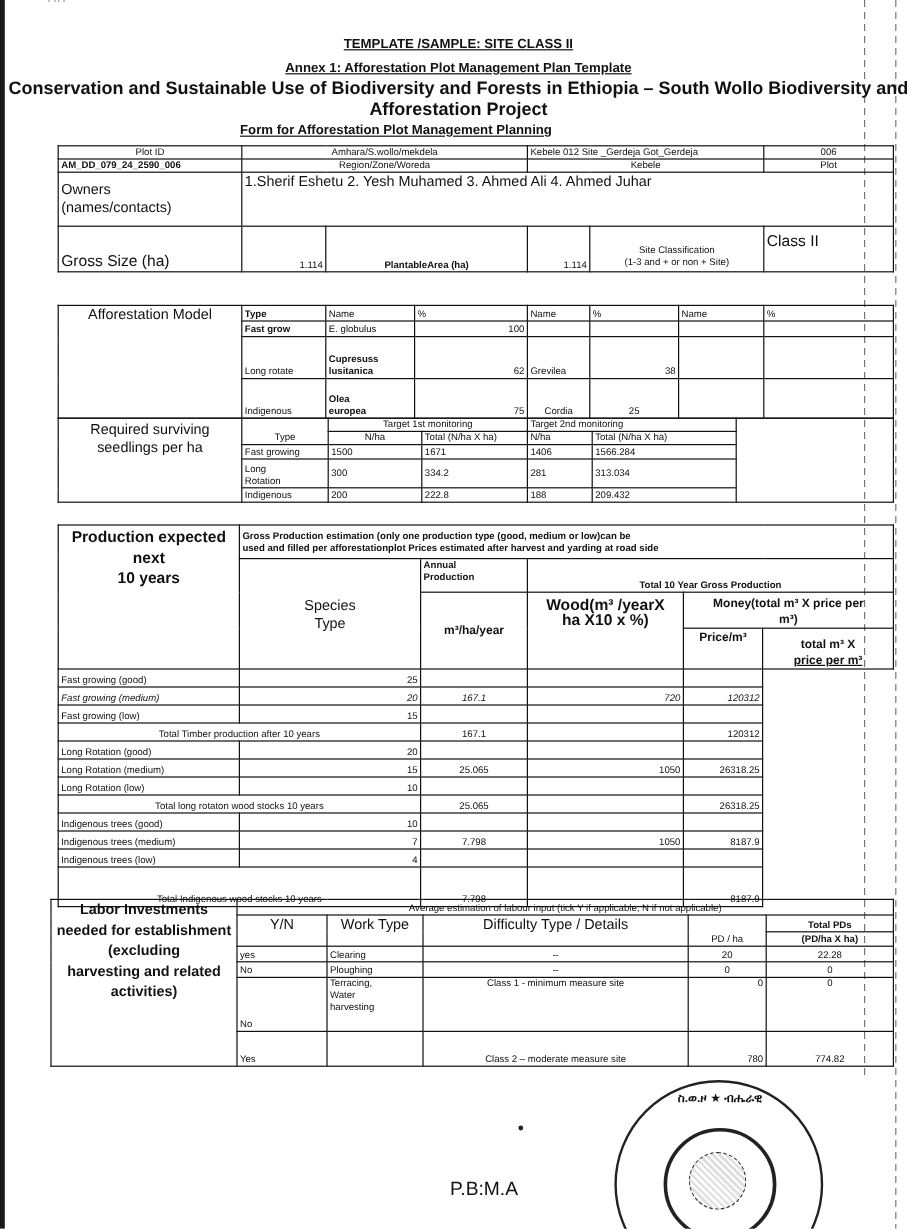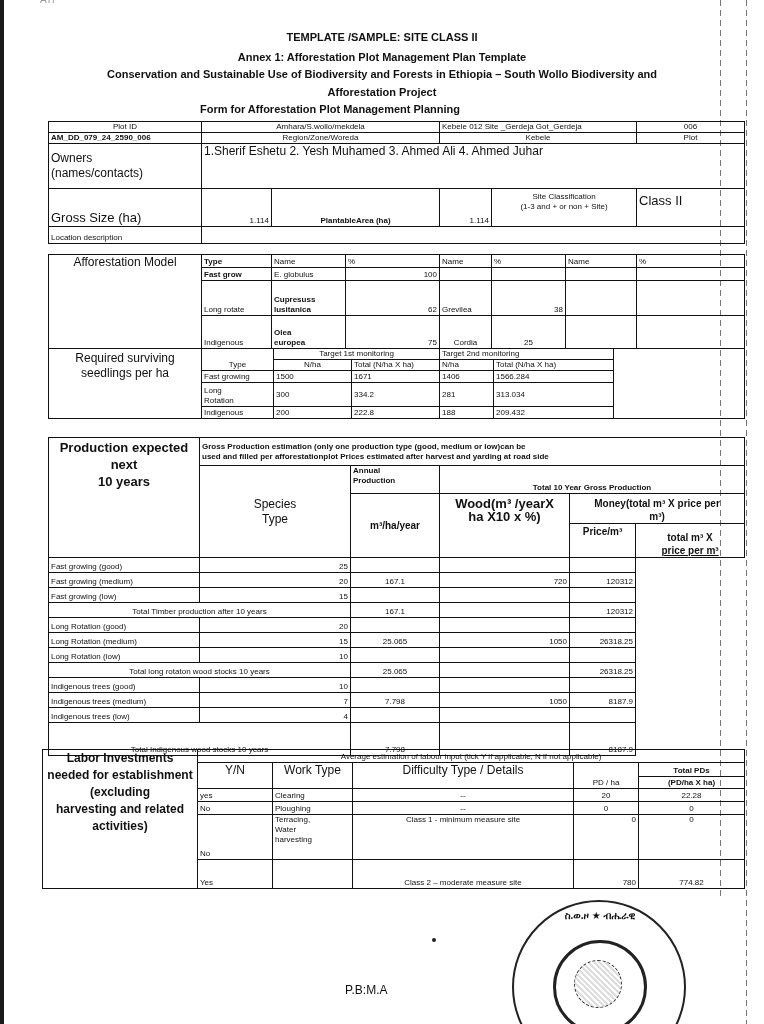--- a/index.html
+++ b/index.html
@@ -6,37 +6,37 @@
   body {
     width: 764px; height: 1024px; position: relative; overflow: hidden;
     background: #ffffff; color: #111;
     font-family: "Liberation Sans", "DejaVu Sans", sans-serif;
   }
   .abs { position: absolute; }
   .left-edge { left: 0; top: 0; width: 4px; height: 1024px; background: #1a1a1a; }
   .scan-line { width: 1px; background: repeating-linear-gradient(to bottom, #777 0 6px, transparent 6px 10px); }
   .corner-mark { left: 40px; top: -6px; font-size: 10px; color: #999; }
 
-  .title { left: 0; width: 764px; text-align: center; font-weight: bold; }
+  .title { left: 0; width: 764px; text-align: center; font-weight: bold; text-decoration: underline; }
   .t1 { top: 31px; font-size: 11px; }
   .t2 { top: 51px; font-size: 11px; }
-  .t3 { top: 65px; font-size: 11px; text-decoration: none; line-height: 18px; }
+  .t3 { top: 65px; font-size: 15px; text-decoration: none; line-height: 18px; }
   .t4 { top: 103px; font-size: 11px; left: 200px; width: 290px; text-align: left; }
 
   table { border-collapse: collapse; position: absolute; table-layout: fixed; }
   td { border: 1px solid #111; padding: 0 2px; font-size: 8px; vertical-align: bottom; line-height: 10px; overflow: hidden; white-space: nowrap; }
   .c { text-align: center; }
   .r { text-align: right; }
   .b { font-weight: bold; }
   .big { font-size: 12px; line-height: 15px; }
   .bigb { font-size: 12px; font-weight: bold; line-height: 17px; }
   .vt { vertical-align: top; }
   .vm { vertical-align: middle; }
 
-  .footer { left: 345px; top: 983px; font-size: 12px; }
+  .footer { left: 375px; top: 983px; font-size: 16px; }
   .dot { left: 432px; top: 938px; width: 4px; height: 4px; background: #222; border-radius: 50%; }
 
   .stamp { left: 512px; top: 900px; width: 170px; height: 170px; border-radius: 50%; border: 2px solid #222; }
   .stamp-inner { left: 553px; top: 940px; width: 88px; height: 88px; border-radius: 50%; border: 3px solid #222; }
   .stamp-core { left: 574px; top: 960px; width: 46px; height: 46px; border-radius: 50%; border: 1px dashed #333; background: repeating-linear-gradient(45deg,#ddd 0 2px,#fff 2px 4px); }
   .stamp-text { left: 540px; top: 910px; font-size: 10px; font-weight: bold; width: 120px; text-align: center; }
 </style>
 </head>
 <body>
 
@@ -80,29 +80,25 @@
       <div>Owners</div>
       <div>(names/contacts)</div>
     </td>
     <td colspan="5" class="big vt">1.Sherif Eshetu 2. Yesh Muhamed 3. Ahmed Ali 4. Ahmed Juhar</td>
   </tr>
   <tr style="height:38px">
     <td class="bigb" style="font-weight:normal;font-size:13px;">Gross Size (ha)</td>
     <td class="r">1.114</td>
     <td class="c b">PlantableArea (ha)</td>
     <td class="r">1.114</td>
-    <td class="c vt" style="padding-top:3px;">
+    <td class="c vt" style="padding-top:15px;">
       <div>Site Classification</div>
       <div>(1-3 and + or non + Site)</div>
     </td>
     <td class="vt big" style="font-size:13px;padding-top:4px;">Class II</td>
-  </tr>
-  <tr style="height:17px">
-    <td>Location description</td>
-    <td colspan="5"></td>
   </tr>
 </tbody>
   </table>
 
 <table style="left:48px;top:254px;width:696px;">
   <colgroup>
       <col style="width:153px">
       <col style="width:70px">
       <col style="width:74px">
       <col style="width:94px">
@@ -264,21 +260,21 @@
   </tr>
   </tbody>
     <tbody id="prod-body">
       <tr style="height: 15px;">
         <td>Fast growing (good)</td>
         <td class="r">25</td>
         <td class="c"></td>
         <td class="r"></td>
         <td class="r"></td>
       </tr>
-      <tr style="height: 15px;">
+      <tr style="height: 15px; font-style: italic;">
         <td>Fast growing (medium)</td>
         <td class="r">20</td>
         <td class="c">167.1</td>
         <td class="r">720</td>
         <td class="r">120312</td>
       </tr>
       <tr style="height: 15px;">
         <td>Fast growing (low)</td>
         <td class="r">15</td>
         <td class="c"></td>

